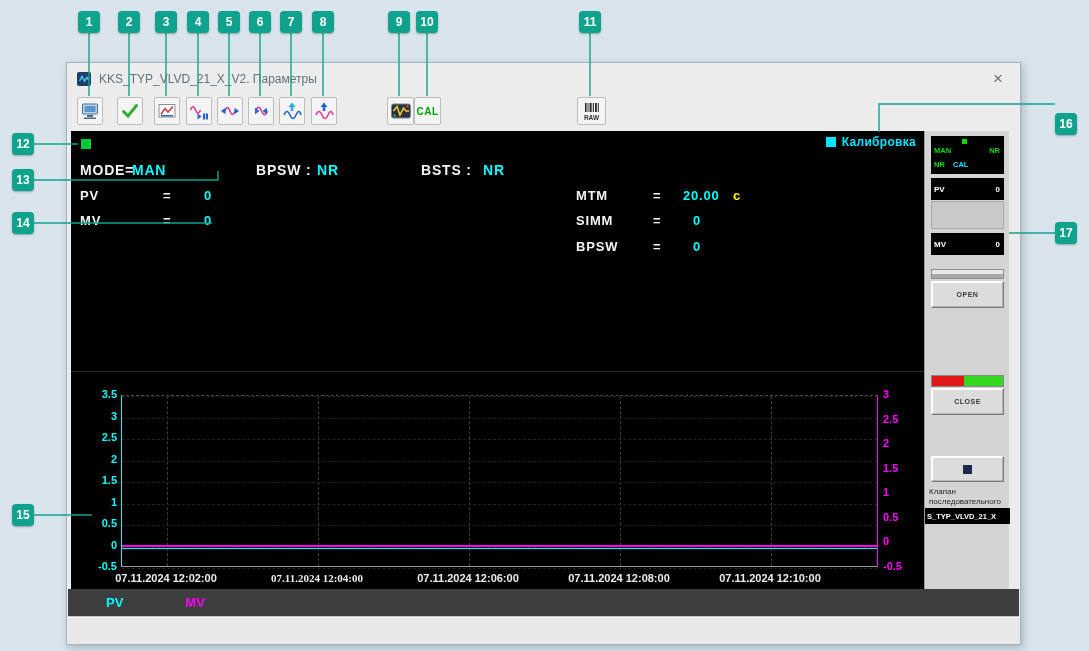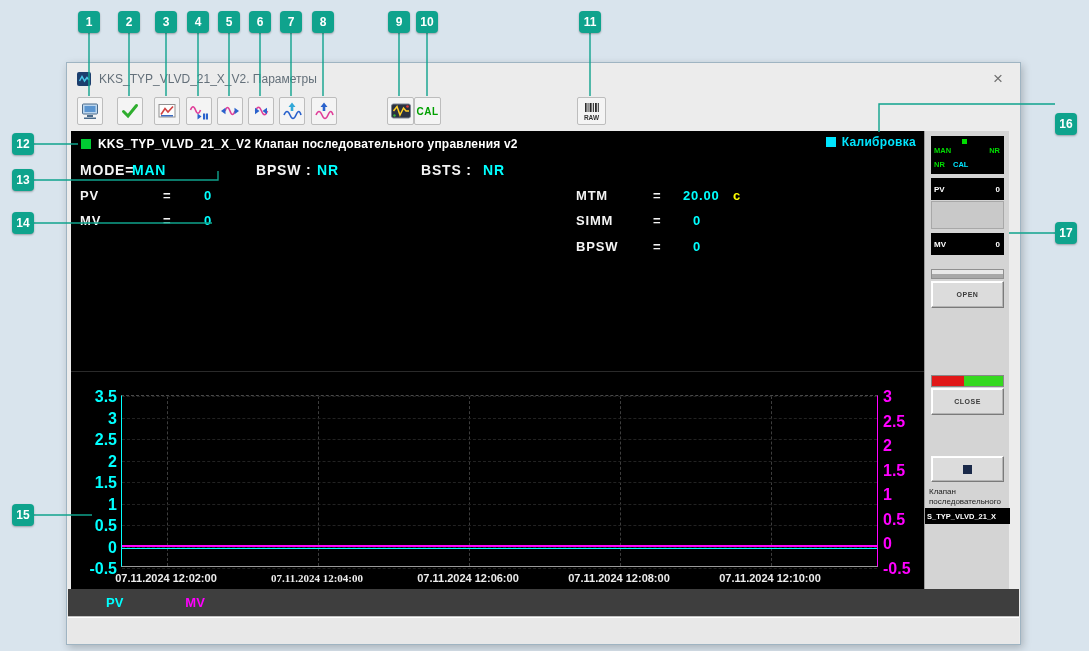--- a/index.html
+++ b/index.html
@@ -47,21 +47,21 @@
 
   
   .trend{position:absolute;left:0;top:240px;width:853px;height:218px;background:#000;border-top:1px solid #2a2a2a}
   .plot{position:absolute;left:50px;top:23px;width:757px;height:172px;
         border-top:1px dashed #4a4a4a;border-left:1px solid #00ffff;border-right:1px solid #ff00ff;border-bottom:1px solid #9a9a9a}
   .vgrid{position:absolute;top:0;bottom:0;width:0;border-left:1px dashed #3d3d3d}
   .hgrid{position:absolute;left:0;right:0;height:0;border-top:1px dashed #222}
   .series-line{position:absolute;left:0;right:0}
   .series-line.pv{height:1px;background:#00ffff}
   .series-line.mv{height:2px;background:#ff00ff}
-  .ylab{position:absolute;font-size:16px;font-weight:bold;white-space:nowrap}
+  .ylab{position:absolute;font-size:11px;font-weight:bold;white-space:nowrap}
   .ylab.left{left:2px;width:44px;text-align:right;color:#00ffff}
   .ylab.right{left:812px;color:#ff00ff}
   .xlab{position:absolute;top:200px;transform:translateX(-50%);color:#ececec;font-size:11px;font-weight:bold;white-space:nowrap}
 
   
   .legend{position:absolute;left:1px;top:526px;width:951px;height:27px;background:#3e3e3e;display:flex;align-items:center}
   .leg-pv{margin-left:38px;color:#00ffff;font-size:13px;font-weight:bold}
   .leg-mv{margin-left:62px;color:#ff00ff;font-size:13px;font-weight:bold}
   .statusbar{position:absolute;left:1px;top:553px;width:951px;height:28px;background:#e8e8e8;border-top:1px solid #c2c2c2;box-shadow:inset 0 1px 0 #fff}
 
@@ -241,21 +241,20 @@
           </svg>
         </span>
         <span class="btn-label lb-raw">RAW</span>
       </div>
     </div>
 
   <div class="black-area">
 
     <div class="info">
       <span class="sq green" style="left:10px;top:8px"></span>
-      <span class="hdr">KKS_TYP_VLVD_21_X_V2 Клапан последовательного управления v2</span>
       <div class="calib">
         <span class="csq"></span>
         <span class="calib-text">Калибровка</span>
       </div>
 
       <span class="t white fs14" style="left:9px;top:31px">MODE=</span>
       <span class="t cyan fs14" style="left:61px;top:31px">MAN</span>
       <span class="t white fs14" style="left:185px;top:31px">BPSW :</span>
       <span class="t cyan fs14" style="left:246px;top:31px">NR</span>
       <span class="t white fs14" style="left:350px;top:31px">BSTS :</span>

